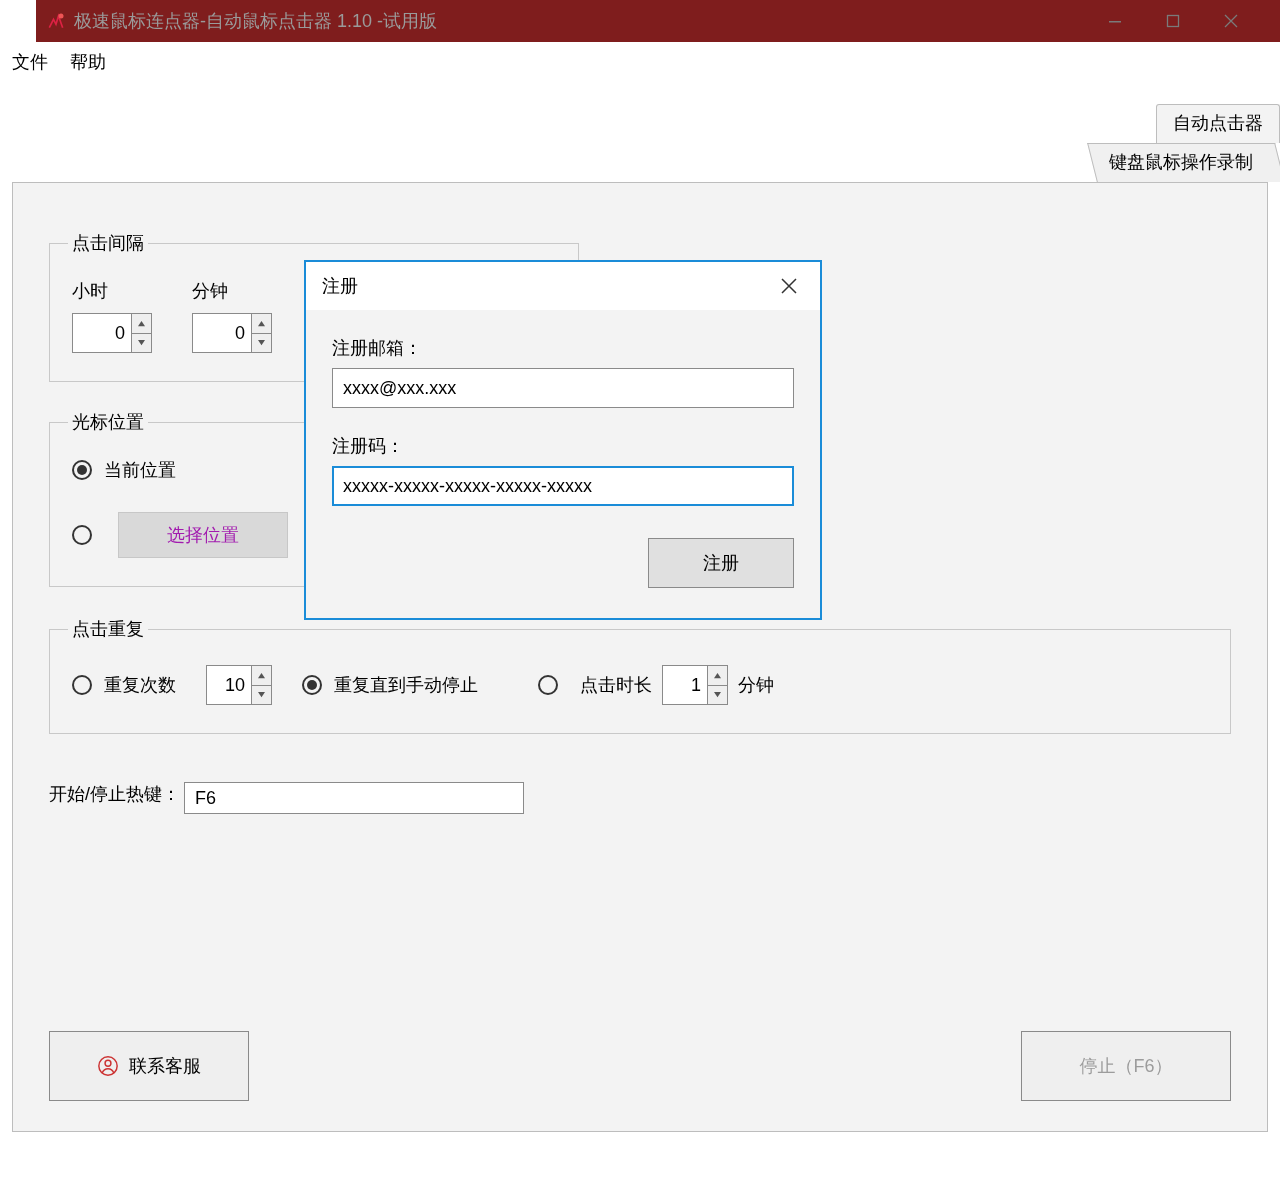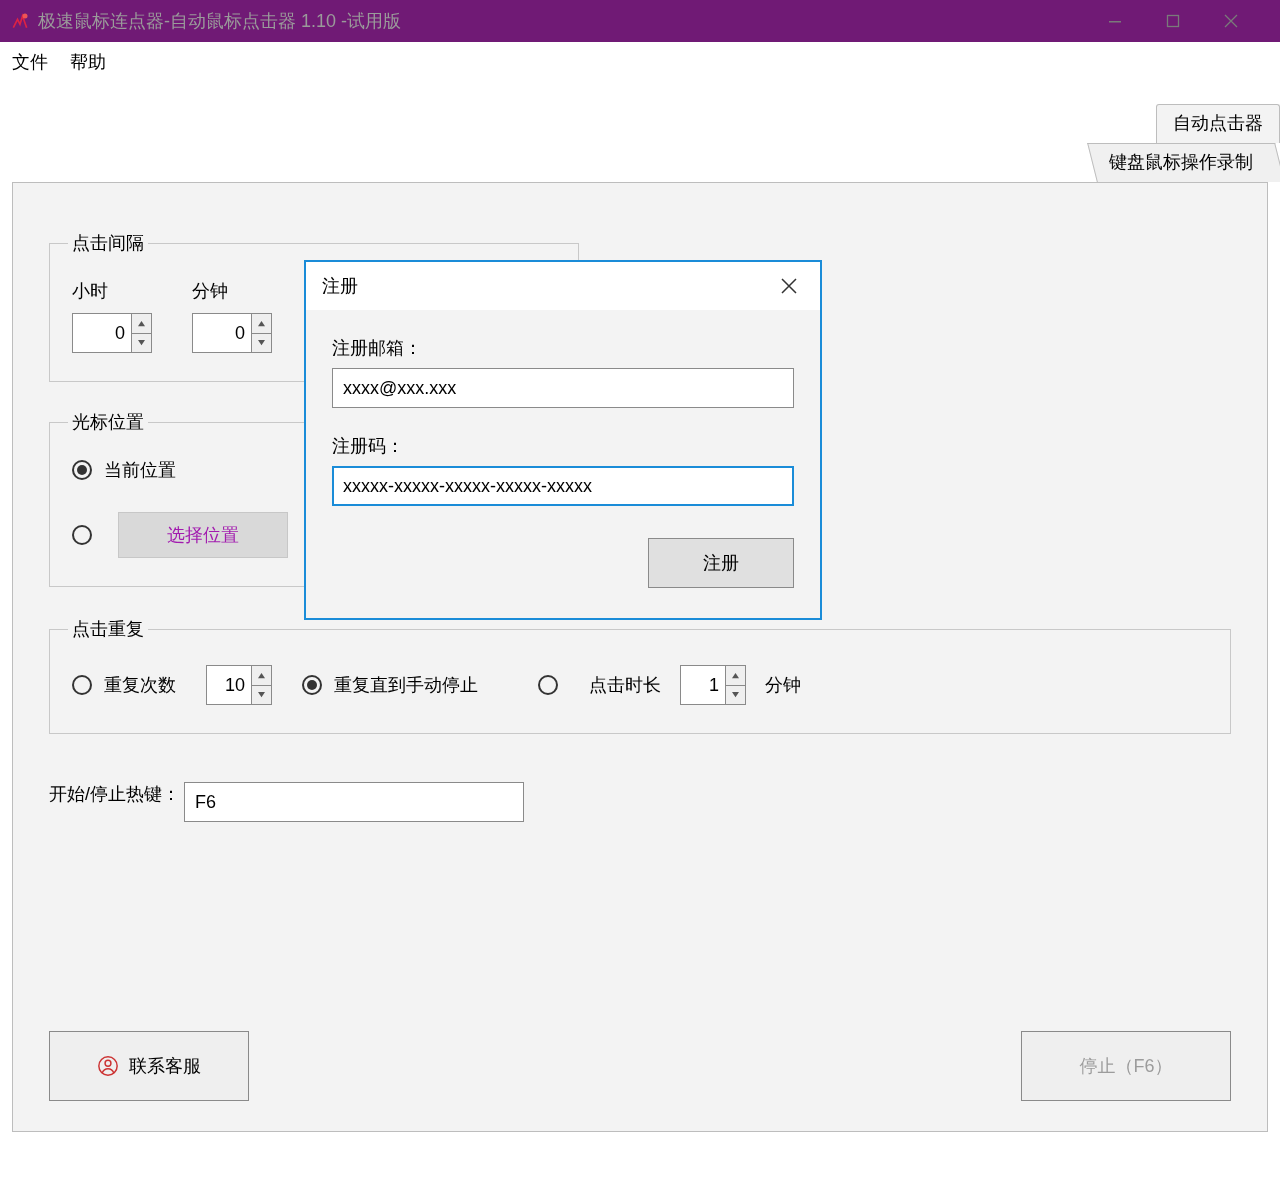--- a/index.html
+++ b/index.html
@@ -11,21 +11,22 @@
   height: 1190px;
   overflow: hidden;
   position: relative;
   color: #000;
 }
 .titlebar {
   height: 42px;
   display: flex;
   align-items: center;
   padding: 0 20px 0 10px;
-  background: #701a75;
+  background: #7f1d1d;
+  margin-left: 36px;
 }
 .titlebar .app-icon {
   width: 20px; height: 20px;
   margin-right: 8px;
 }
 .titlebar .title-text { color: #9a9a9a; font-size: 18px; flex: 0 0 auto; }
 .titlebar .spacer { flex: 1; }
 .win-btn {
   width: 58px; height: 40px;
   display: flex; align-items: center; justify-content: center;
@@ -179,21 +180,21 @@
 }
 .spinner.sm .val { width: 44px; }
 .hotkey-row {
   margin-top: 48px;
   display: flex;
   align-items: flex-start;
   gap: 4px;
 }
 .hotkey-input {
   flex: 0 0 340px;
-  height: 40px;
+  height: 32px;
   border: 1px solid #8a8a8a;
   background: #fff;
   padding: 0 10px;
   font-size: 18px;
 }
 .bottom-row {
   position: absolute;
   left: 36px; right: 36px;
   bottom: 30px;
   display: flex;
@@ -376,21 +377,21 @@
               </svg>
             </div>
         </div>
       </div>
 
       <div style="display:flex;align-items:center;">
         <span class="radio selected"></span>
         <span>重复直到手动停止</span>
       </div>
 
-      <div style="display:flex;align-items:center;gap:19px;margin-left:30px;justify-content:space-between;">
+      <div style="display:flex;align-items:center;gap:10px;margin-left:30px;justify-content:space-between;">
         <span class="radio"></span>
         <span>点击时长</span>
         <div class="spinner sm">
           <input class="val" value="1" style="">
           <div class="arrows">
             <div class="arrow">
                 <svg viewBox="0 0 10 8">
                   <path d="M5 1 L9 7 L1 7 Z"></path>
                 </svg>
               </div>

